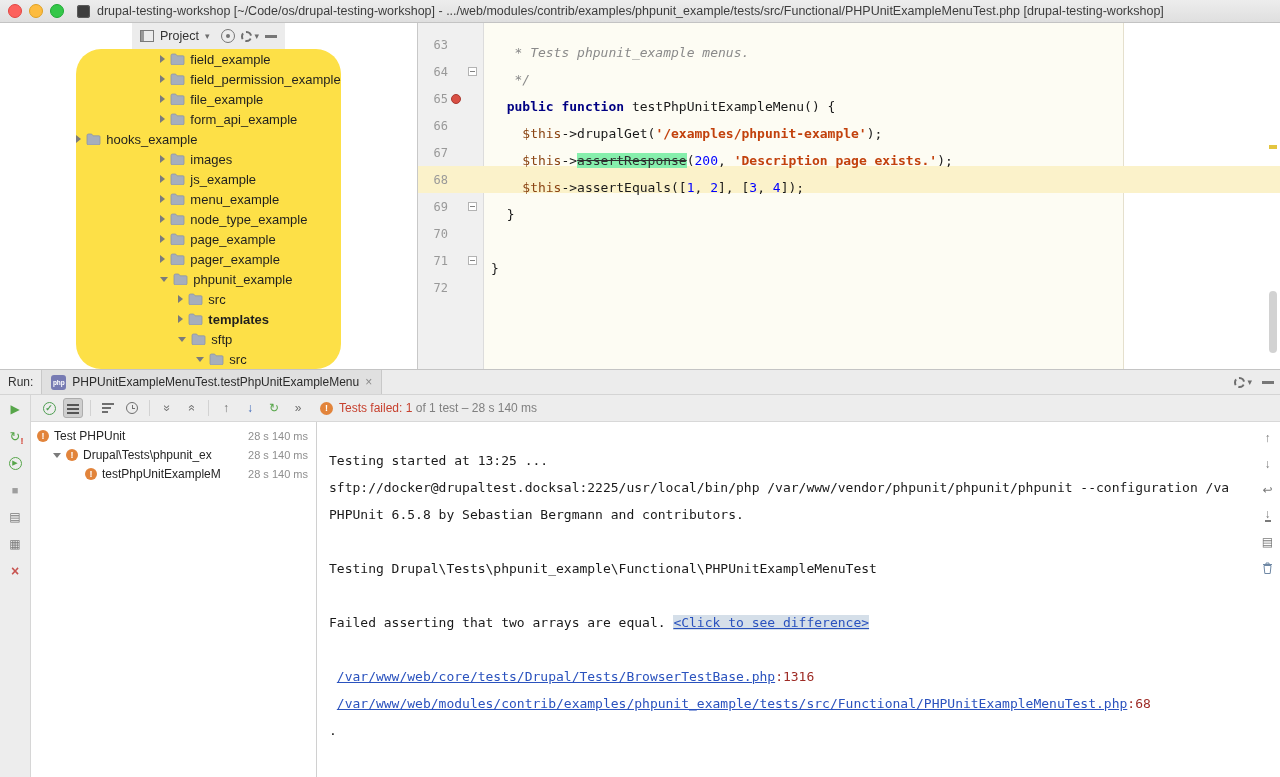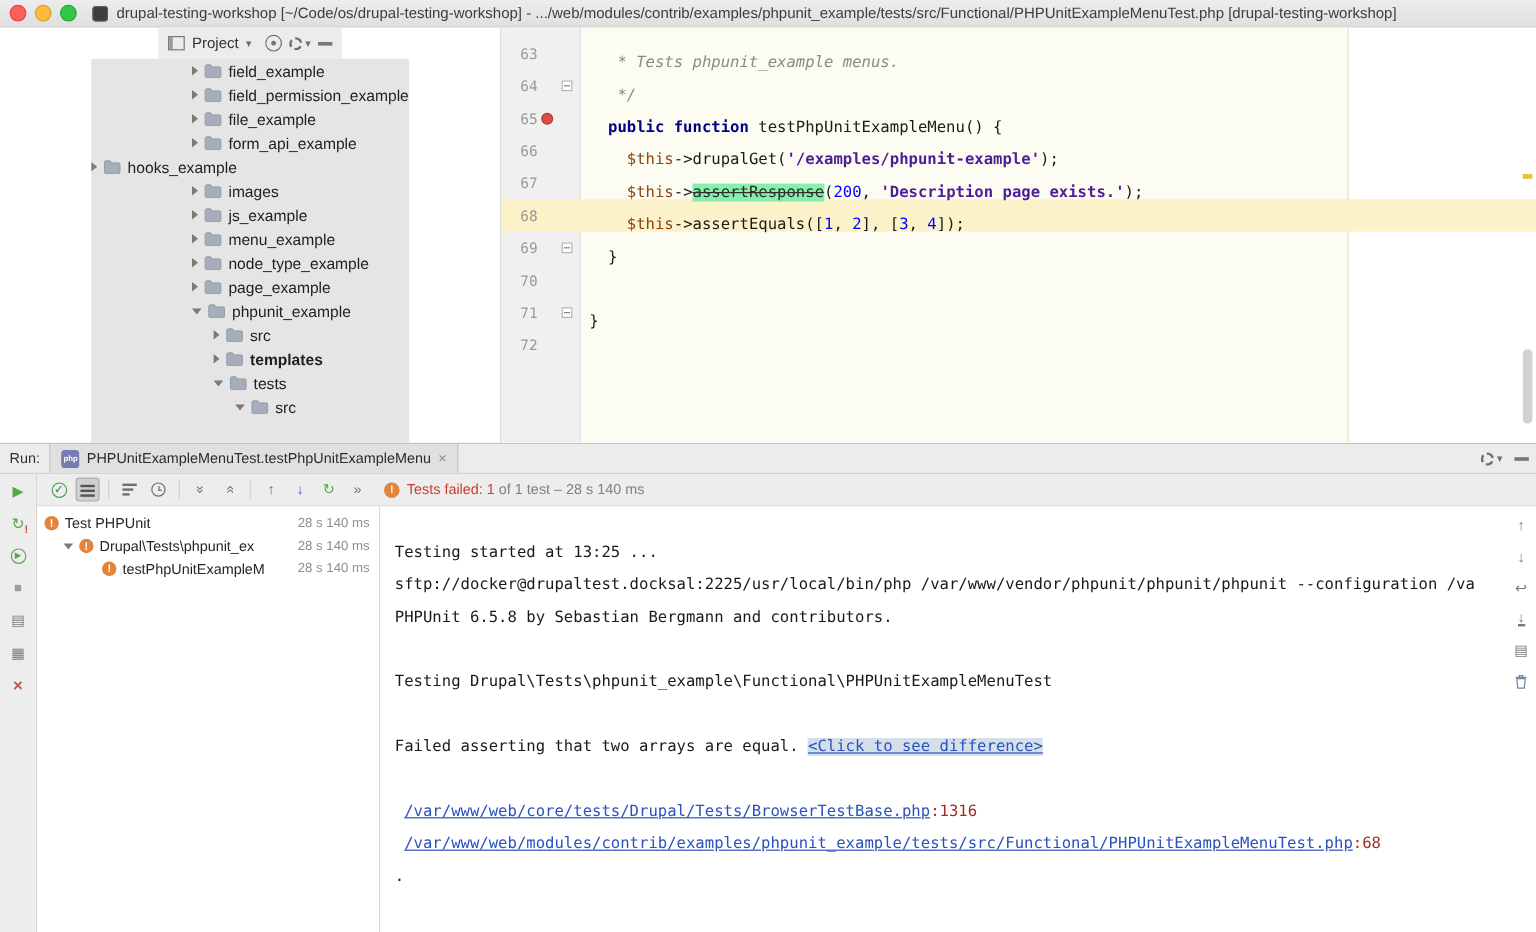--- a/index.html
+++ b/index.html
@@ -26,21 +26,21 @@
   .project-header{height:26px;flex:none;background:#ececec;display:flex;align-items:center;padding:0 8px;gap:6px;}
   .pane-ico{width:12px;height:10px;border:1px solid #7a7a7a;position:relative;flex:none;}
   .pane-ico::after{content:"";position:absolute;left:0;top:0;bottom:0;width:3px;background:#9a9a9a;}
   .ph-label{color:#333;font-size:12.5px;}
   .chev-txt{color:#6e6e6e;font-size:9px;}
   .ph-spacer{flex:1;}
   .target{width:12px;height:12px;border:1px solid #747474;border-radius:50%;position:relative;flex:none;}
   .target::after{content:"";position:absolute;left:4px;top:4px;width:4px;height:4px;border-radius:50%;background:#747474;}
   .gear{width:11px;height:11px;border:2px dashed #6e6e6e;border-radius:50%;flex:none;box-sizing:border-box;}
   .hidebar{width:12px;height:3px;background:#777;flex:none;}
-  .ptree{flex:1;overflow:hidden;background:#e5e5e5;}
+  .ptree{flex:1;overflow:hidden;background:#fde047;border-radius:25px;}
   .ptrow{height:20px;display:flex;align-items:center;font-size:13px;color:#1f1f1f;white-space:nowrap;}
   .chev{width:0;height:0;border-top:4px solid transparent;border-bottom:4px solid transparent;
         border-left:5px solid #7b7b7b;margin-right:5px;flex:none;}
   .chev.open{border-left:4px solid transparent;border-right:4px solid transparent;
         border-top:5px solid #7b7b7b;border-bottom:none;margin-top:1px;}
   .ptrow svg{margin-right:5px;flex:none;}
 
   
   .editor-pane{flex:1;position:relative;background:#fff;overflow:hidden;}
   .gutter-bg{position:absolute;left:0;top:0;bottom:0;width:65px;background:#f0f0f0;border-right:1px solid #dcdcdc;z-index:0;}
@@ -51,21 +51,21 @@
   .eline.hl{background:#fbf2ca;}
   .egutter{width:65px;flex:none;display:flex;align-items:center;height:27px;}
   .lnum{width:30px;text-align:right;font:12px "DejaVu Sans Mono",monospace;color:#999;flex:none;}
   .gslot{width:16px;display:flex;align-items:center;justify-content:center;flex:none;}
   .gut-fail{width:10px;height:10px;border-radius:50%;background:#d94f44;border:1px solid #a83a31;box-sizing:border-box;}
   .fold{width:9px;height:9px;border:1px solid #b3b3b3;background:#fff;position:relative;box-sizing:border-box;}
   .fold::after{content:"";position:absolute;left:1px;right:1px;top:3px;height:1px;background:#828282;}
   .ecode{flex:1;white-space:pre;font:13px/27px "DejaVu Sans Mono",monospace;padding-left:8px;overflow:hidden;margin-top:16px;}
   .tk-pln{color:#1a1a1a;}
   .tk-kw{color:#000083;font-weight:bold;}
-  .tk-str{color:#4c1d95;font-weight:bold;}
+  .tk-str{color:#c2410c;font-weight:bold;}
   .tk-num{color:#0000ff;}
   .tk-var{color:#8b4513;}
   .tk-cmt{color:#8a8a8a;font-style:italic;}
   .tk-dep{color:#2d2d2d;background:#86efac;text-decoration:line-through;}
   .vthumb{position:absolute;right:3px;top:268px;width:8px;height:62px;border-radius:4px;background:#b4b4b4;opacity:.6;z-index:2;}
   .stripe-mark{position:absolute;right:3px;top:122px;width:8px;height:4px;background:#e3c53f;z-index:2;}
 
   
   .run{height:413px;flex:none;border-top:1px solid #c4c4c4;display:flex;flex-direction:column;background:#fff;box-sizing:border-box;}
   .run-tabs{height:24px;flex:none;background:#ececec;border-bottom:1px solid #d4d4d4;display:flex;align-items:stretch;padding:0 6px 0 8px;gap:8px;}
@@ -222,20 +222,27 @@
             <span class="plabel">node_type_example</span>
           </div>
           <div class="ptrow" style="padding-left: 84px;">
             <span class="chev"></span>
             <svg width="15" height="12" viewBox="0 0 15 12">
               <path d="M1 2.4C1 1.6 1.6 1 2.4 1h3.2l1.4 1.8h6.1c.5 0 .9.4.9.9v6.7c0 .9-.7 1.6-1.6 1.6H2.6C1.7 12 1 11.3 1 10.4Z" fill="#a6aebc" stroke="#8d96a5" stroke-width="0.8"></path>
             </svg>
             <span class="plabel">page_example</span>
           </div>
           <div class="ptrow" style="padding-left: 84px;">
+            <span class="chev"></span>
+            <svg width="15" height="12" viewBox="0 0 15 12">
+              <path d="M1 2.4C1 1.6 1.6 1 2.4 1h3.2l1.4 1.8h6.1c.5 0 .9.4.9.9v6.7c0 .9-.7 1.6-1.6 1.6H2.6C1.7 12 1 11.3 1 10.4Z" fill="#a6aebc" stroke="#8d96a5" stroke-width="0.8"></path>
+            </svg>
+            <span class="plabel">pager_example</span>
+          </div>
+          <div class="ptrow" style="padding-left: 84px;">
             <span class="chev open"></span>
             <svg width="15" height="12" viewBox="0 0 15 12">
               <path d="M1 2.4C1 1.6 1.6 1 2.4 1h3.2l1.4 1.8h6.1c.5 0 .9.4.9.9v6.7c0 .9-.7 1.6-1.6 1.6H2.6C1.7 12 1 11.3 1 10.4Z" fill="#a6aebc" stroke="#8d96a5" stroke-width="0.8"></path>
             </svg>
             <span class="plabel">phpunit_example</span>
           </div>
           <div class="ptrow" style="padding-left: 102px;">
             <span class="chev"></span>
             <svg width="15" height="12" viewBox="0 0 15 12">
               <path d="M1 2.4C1 1.6 1.6 1 2.4 1h3.2l1.4 1.8h6.1c.5 0 .9.4.9.9v6.7c0 .9-.7 1.6-1.6 1.6H2.6C1.7 12 1 11.3 1 10.4Z" fill="#a6aebc" stroke="#8d96a5" stroke-width="0.8"></path>
@@ -247,21 +254,21 @@
             <svg width="15" height="12" viewBox="0 0 15 12">
               <path d="M1 2.4C1 1.6 1.6 1 2.4 1h3.2l1.4 1.8h6.1c.5 0 .9.4.9.9v6.7c0 .9-.7 1.6-1.6 1.6H2.6C1.7 12 1 11.3 1 10.4Z" fill="#a6aebc" stroke="#8d96a5" stroke-width="0.8"></path>
             </svg>
             <span class="plabel">templates</span>
           </div>
           <div class="ptrow" style="padding-left: 102px;">
             <span class="chev open"></span>
             <svg width="15" height="12" viewBox="0 0 15 12">
               <path d="M1 2.4C1 1.6 1.6 1 2.4 1h3.2l1.4 1.8h6.1c.5 0 .9.4.9.9v6.7c0 .9-.7 1.6-1.6 1.6H2.6C1.7 12 1 11.3 1 10.4Z" fill="#a6aebc" stroke="#8d96a5" stroke-width="0.8"></path>
             </svg>
-            <span class="plabel">tests</span>
+            <span class="plabel">sftp</span>
           </div>
           <div class="ptrow" style="padding-left: 120px;">
             <span class="chev open"></span>
             <svg width="15" height="12" viewBox="0 0 15 12">
               <path d="M1 2.4C1 1.6 1.6 1 2.4 1h3.2l1.4 1.8h6.1c.5 0 .9.4.9.9v6.7c0 .9-.7 1.6-1.6 1.6H2.6C1.7 12 1 11.3 1 10.4Z" fill="#a6aebc" stroke="#8d96a5" stroke-width="0.8"></path>
             </svg>
             <span class="plabel">src</span>
           </div>
         </div>
     </div>

